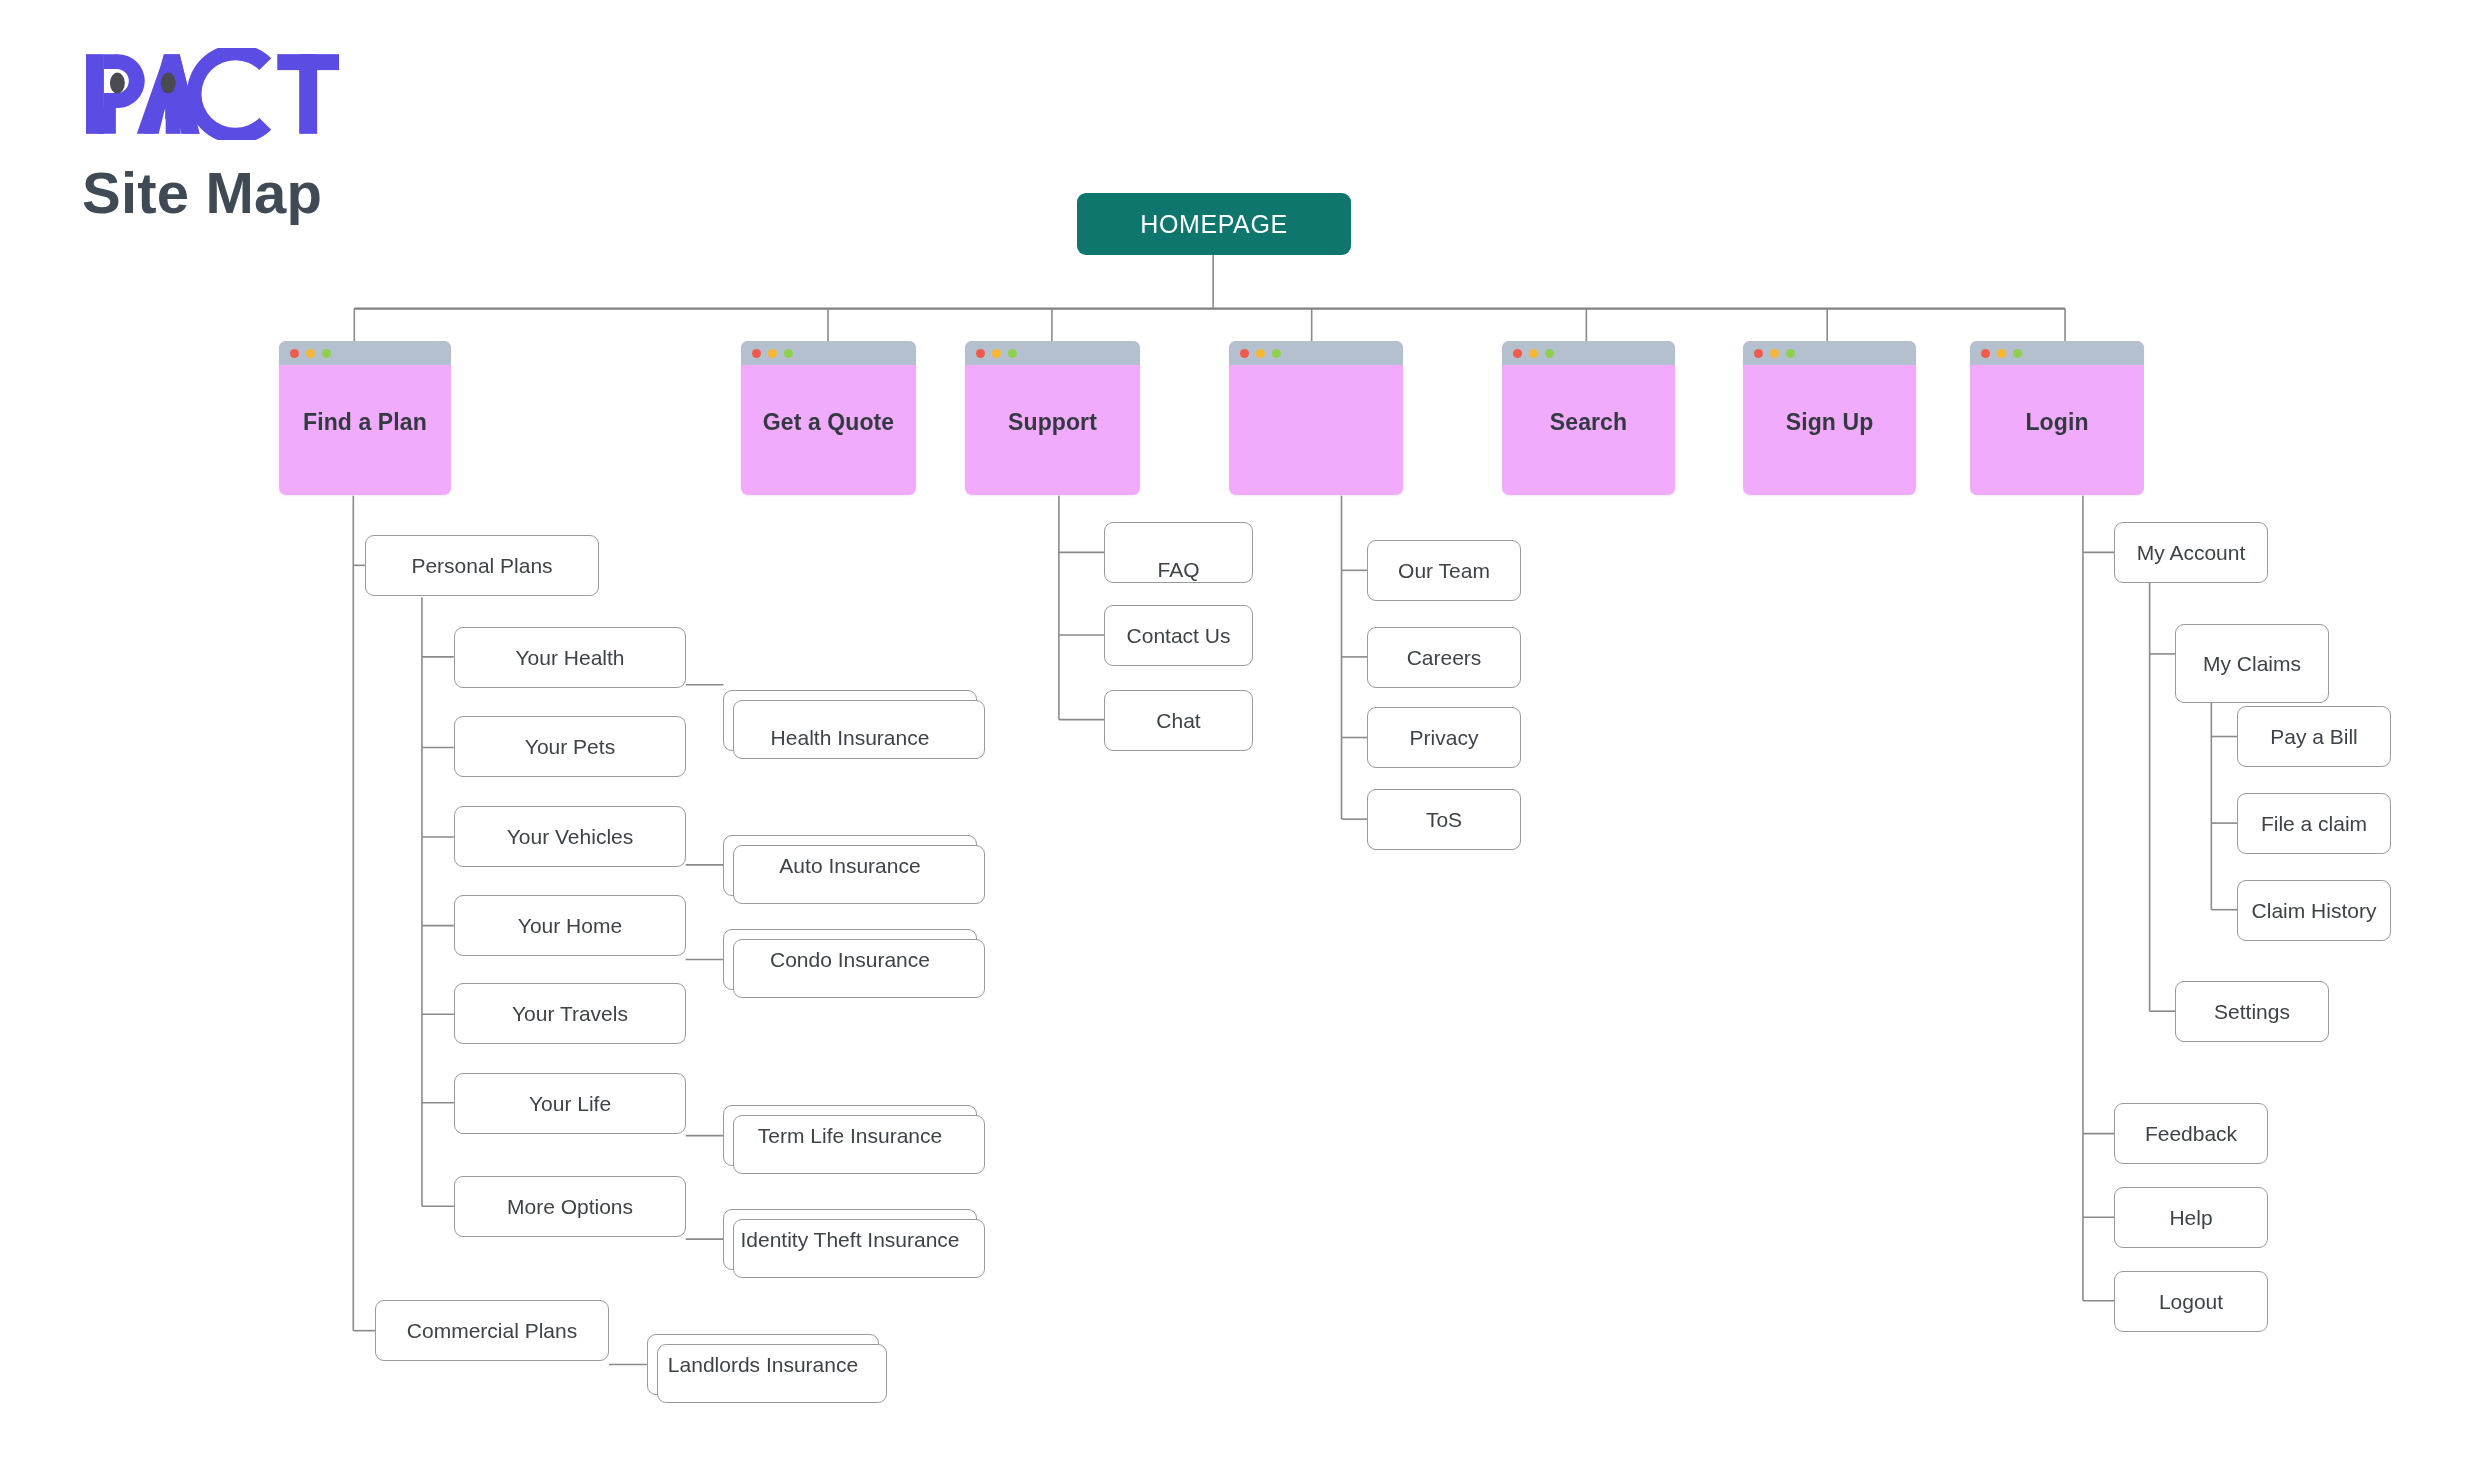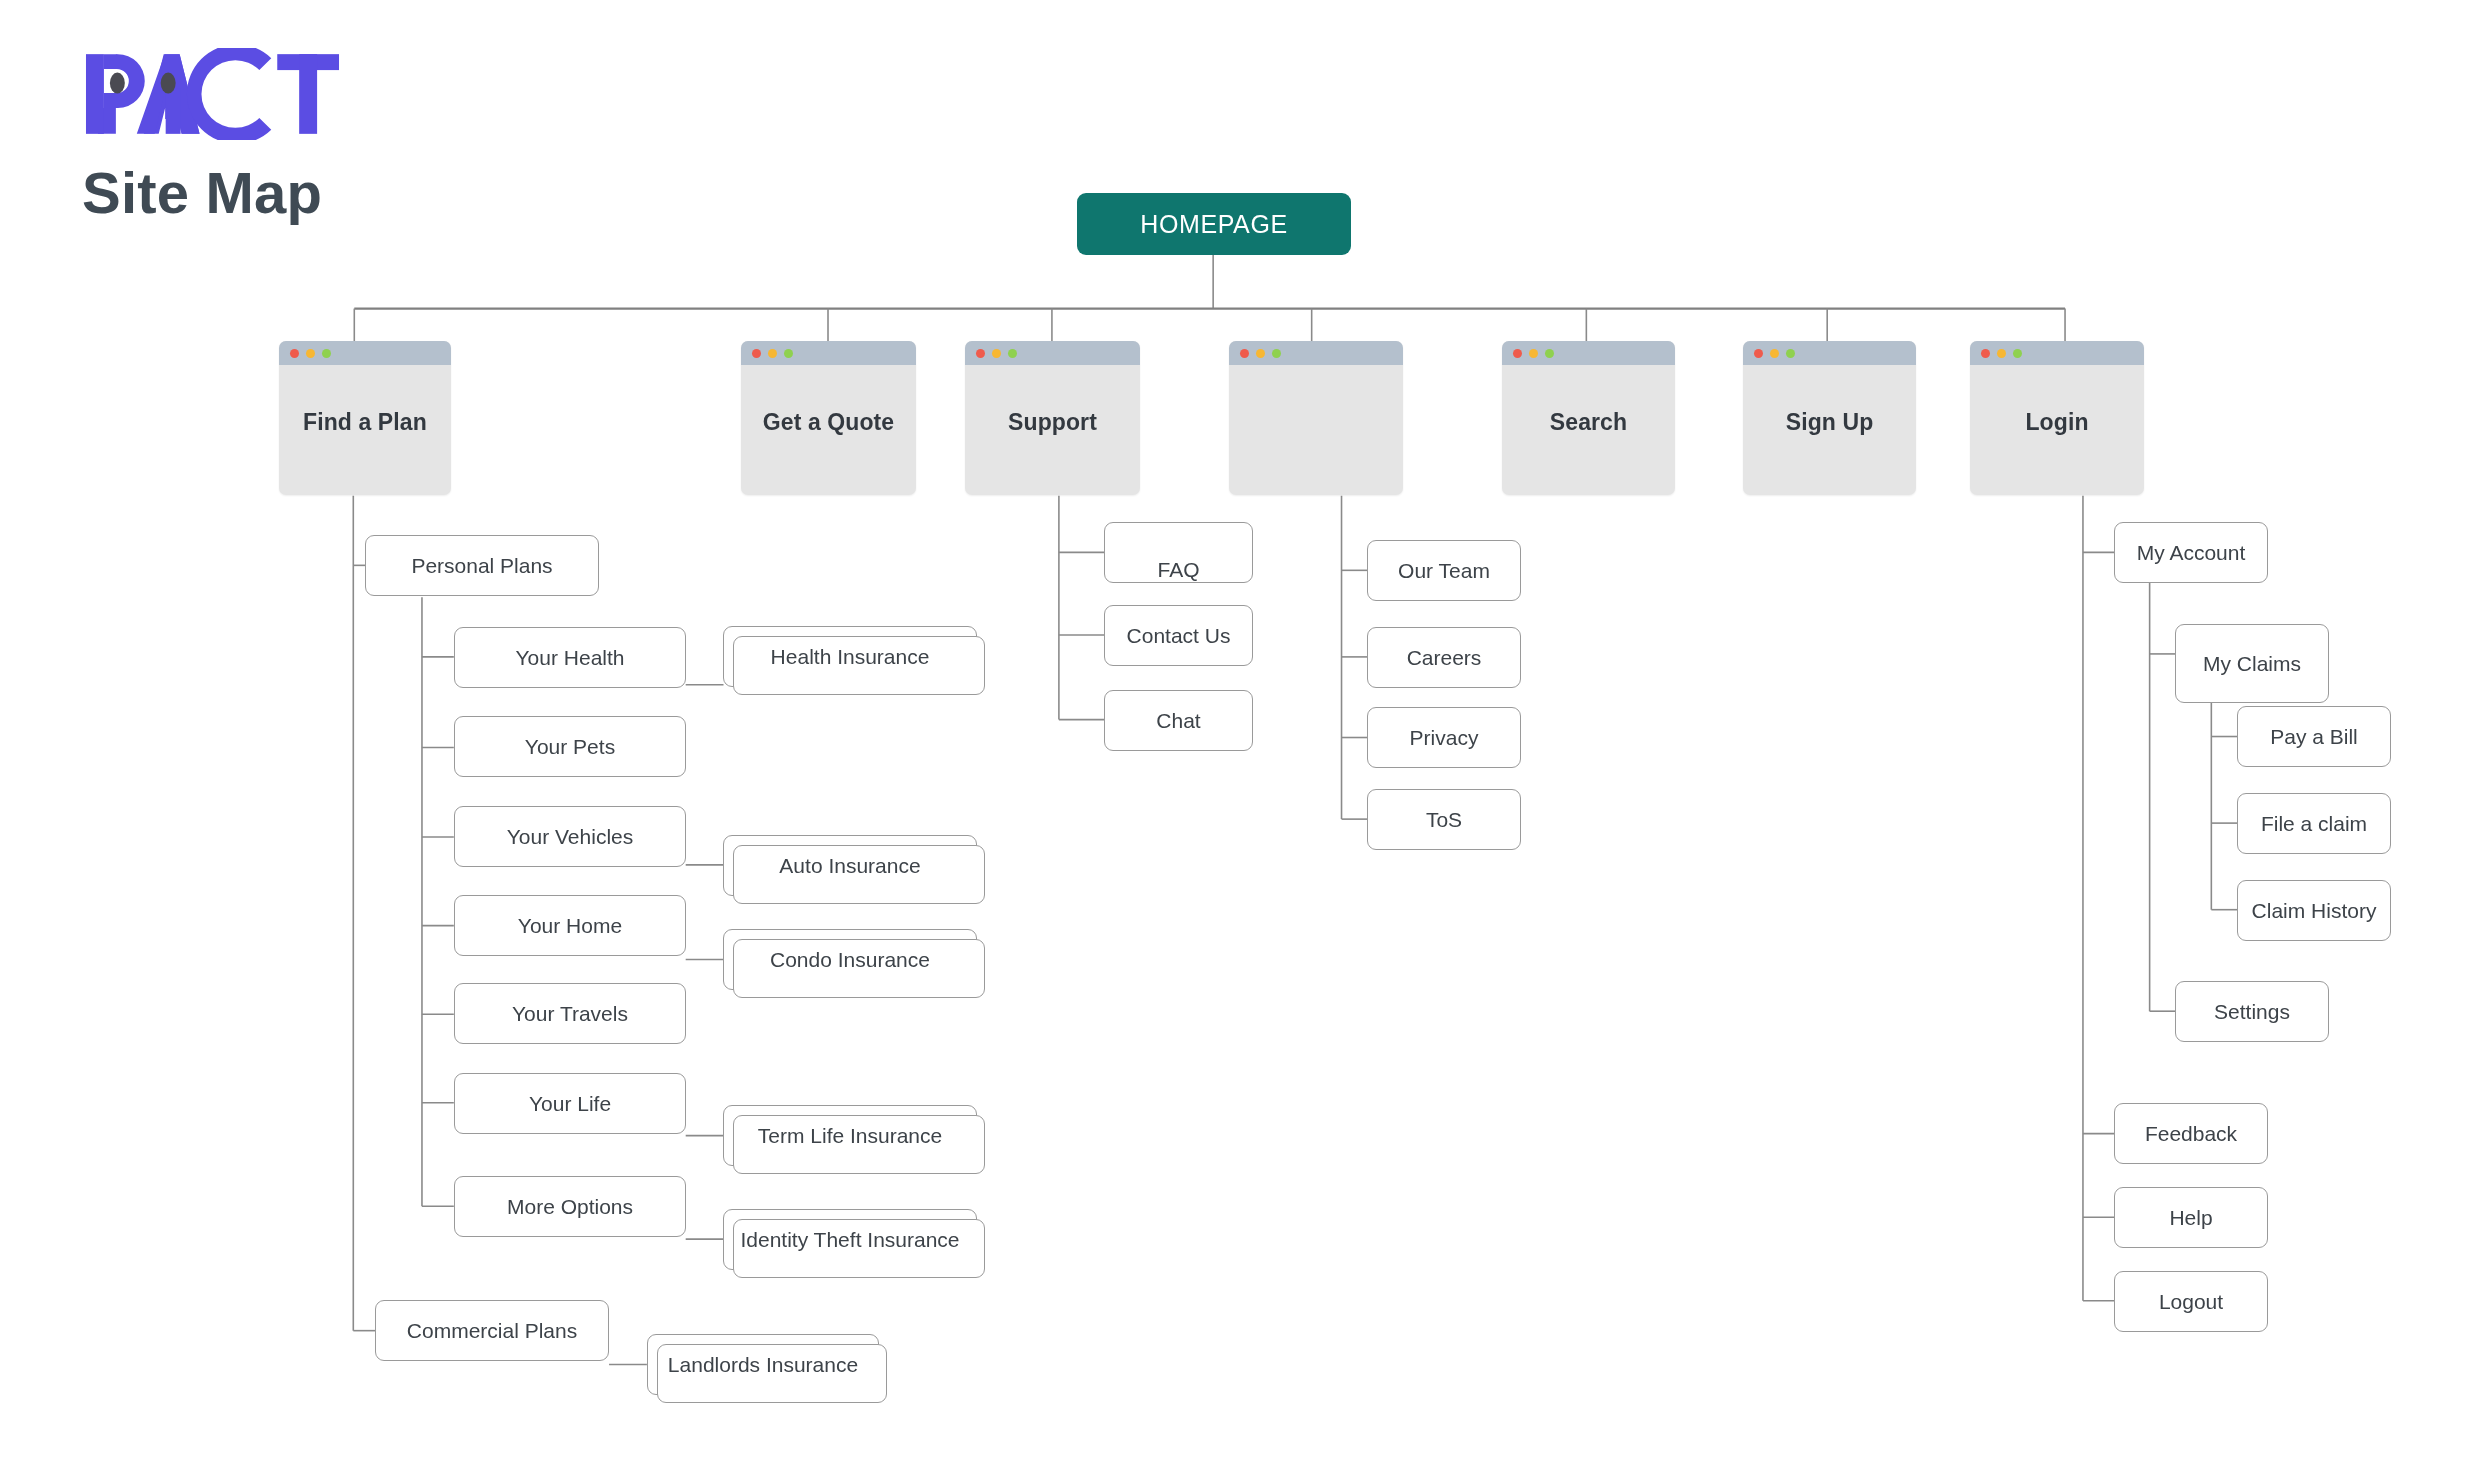--- a/index.html
+++ b/index.html
@@ -34,21 +34,21 @@
   #homepage{
     position:absolute;left:1077px;top:193px;width:274px;height:62px;
     background:#0f766e;border-radius:9px;
     display:flex;align-items:center;justify-content:center;
     color:#ffffff;font-size:25px;letter-spacing:0.6px;font-weight:400;
   }
 
   
   .win{
     position:absolute;
-    background:#e5e5e5;
+    background:#f0abfc;
     border-radius:7px;
     box-shadow:0 1px 2px rgba(0,0,0,.07);
     overflow:hidden;
   }
   .win-bar{
     height:24px;background:#b4c0cd;
     display:flex;align-items:center;padding-left:11px;gap:7px;
   }
   .dot{width:9px;height:9px;border-radius:50%;display:block;}
   .dot.r{background:#ef5b4c;}
@@ -263,21 +263,21 @@
     </div>
   </div>
 
   <div class="node" style="left:365px;top:535px;width:234px;height:61px;">
     <span>Personal Plans</span>
   </div>
 
   <div class="node" style="left:454px;top:627px;width:232px;height:61px;">
     <span>Your Health</span>
   </div>
-  <div class="node stacked" style="left:723px;top:626px;width:254px;height:61px;">
+  <div class="node stacked" style="left:723px;top:690px;width:254px;height:61px;align-items:flex-end;">
     <span>Health Insurance</span>
   </div>
 
   <div class="node" style="left:454px;top:716px;width:232px;height:61px;">
     <span>Your Pets</span>
   </div>
 
   <div class="node" style="left:454px;top:806px;width:232px;height:61px;">
     <span>Your Vehicles</span>
   </div>

